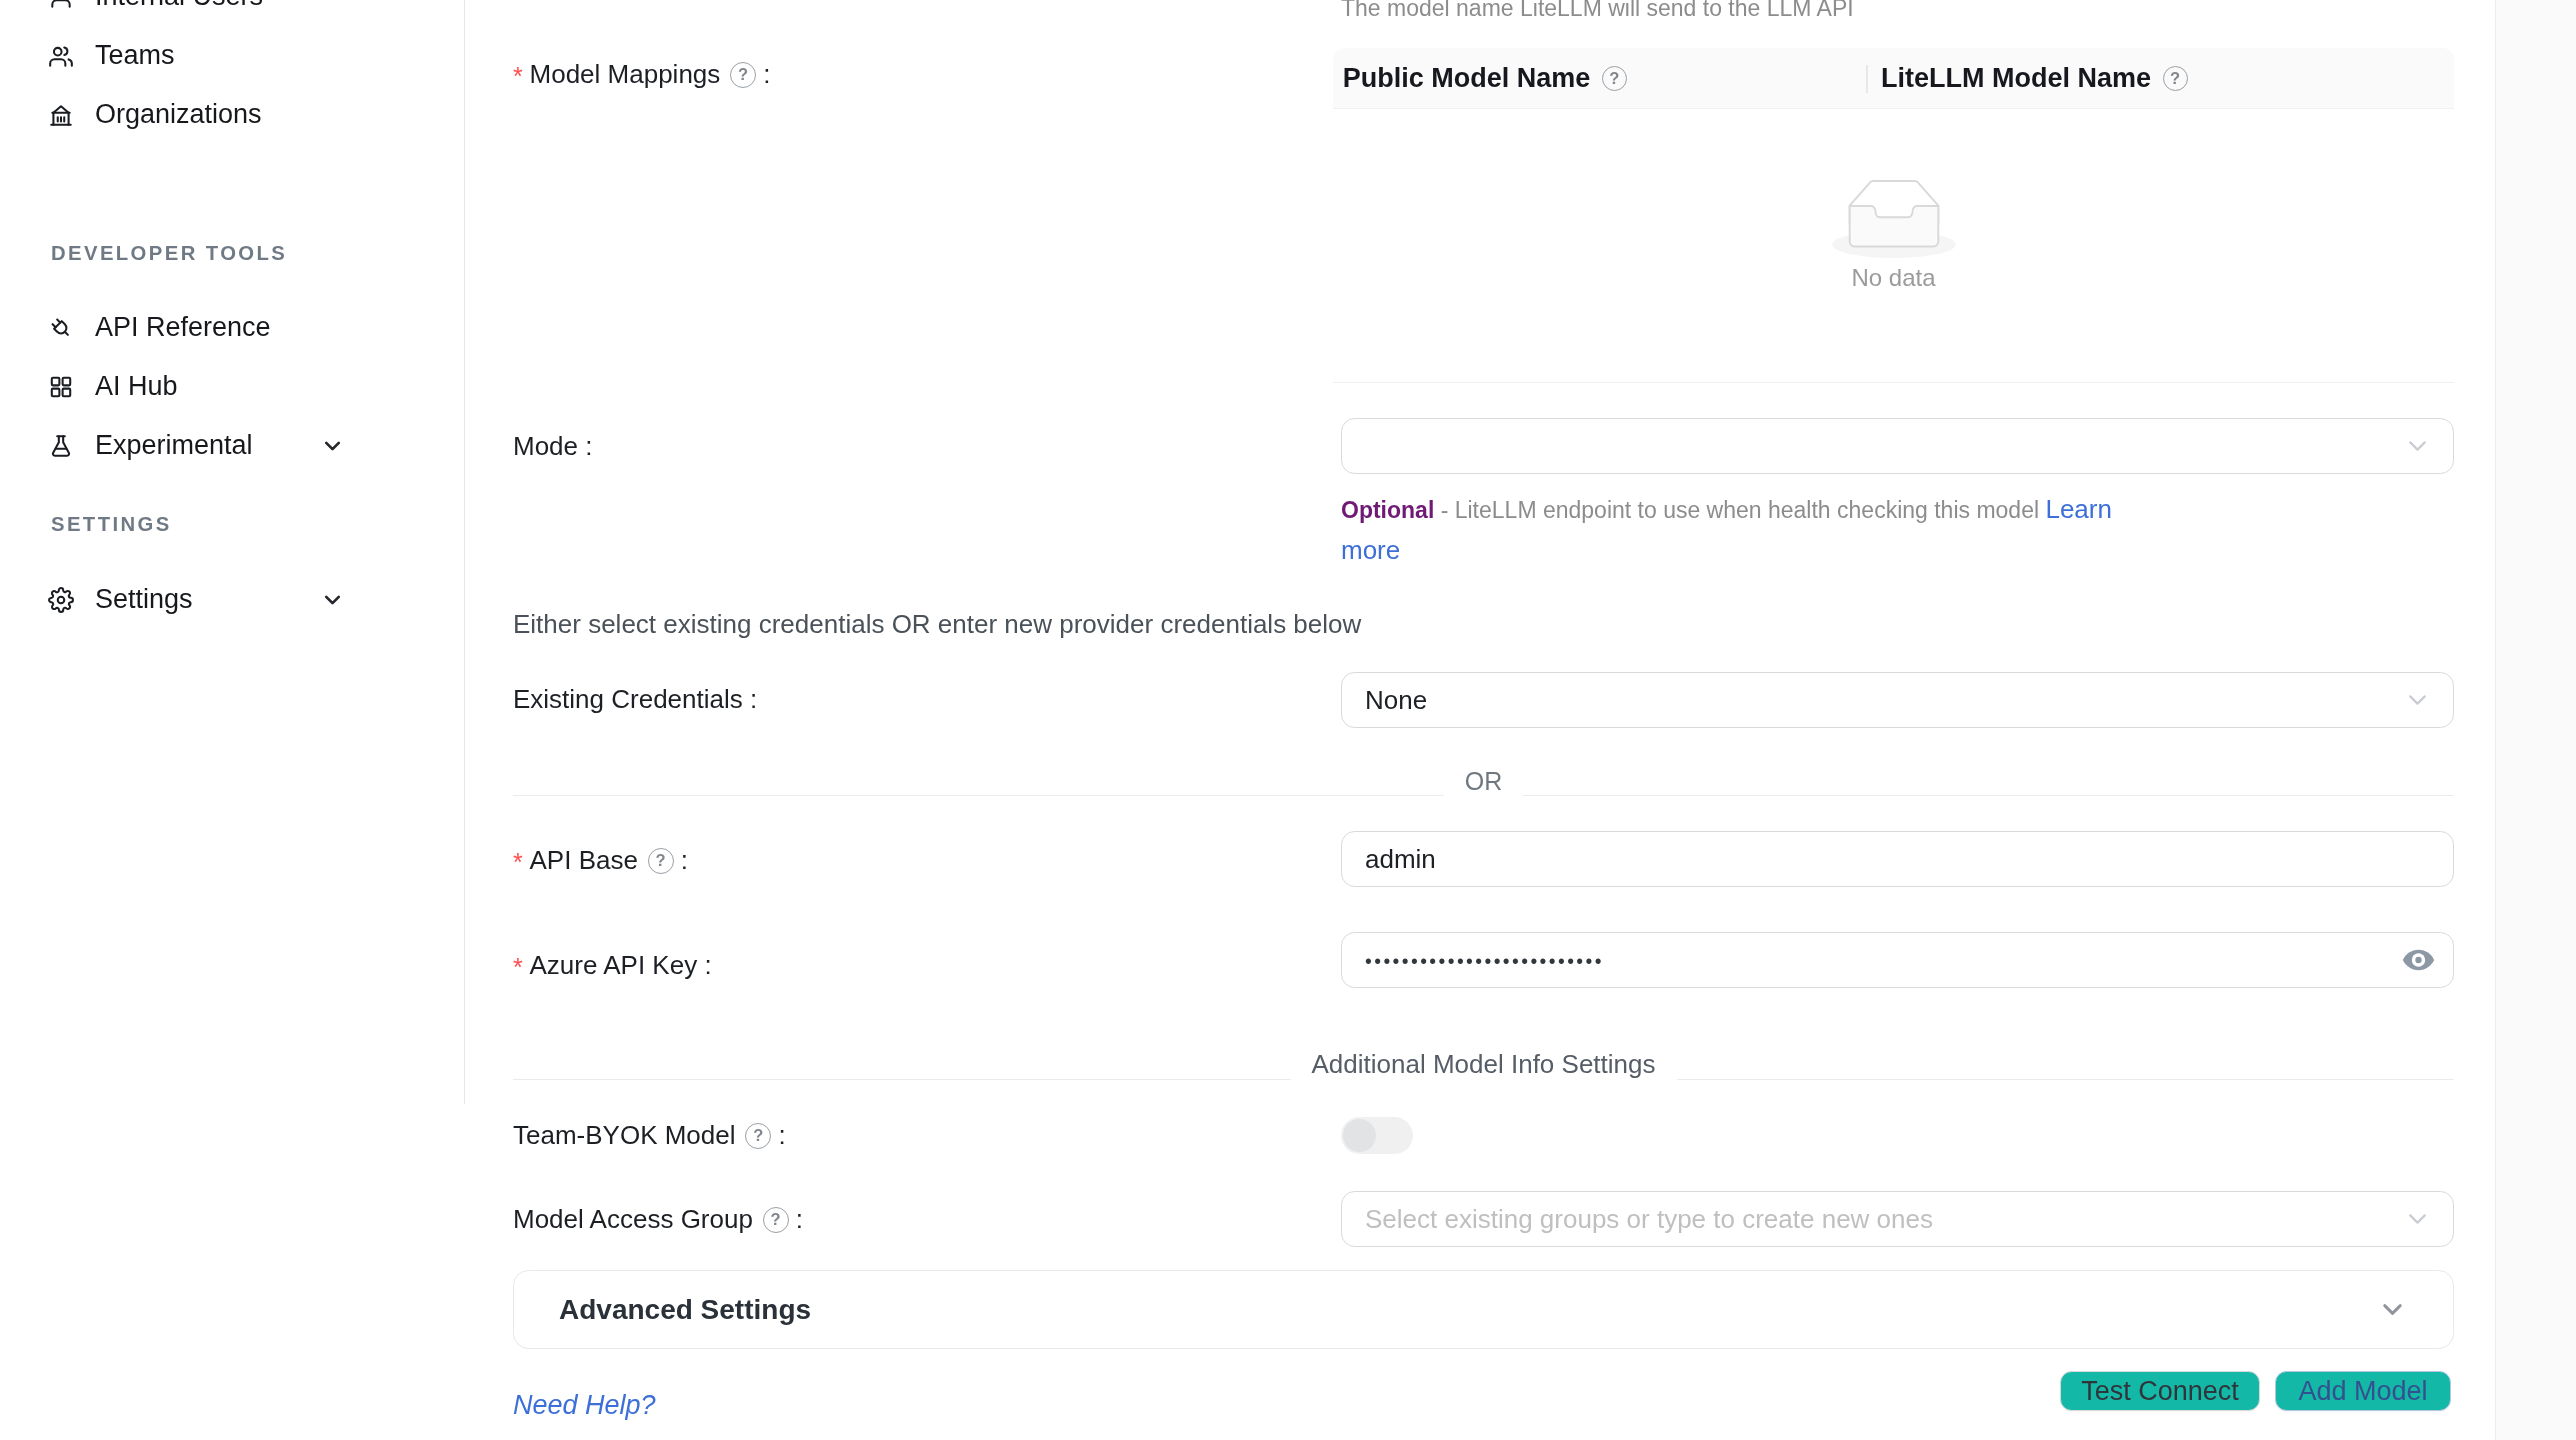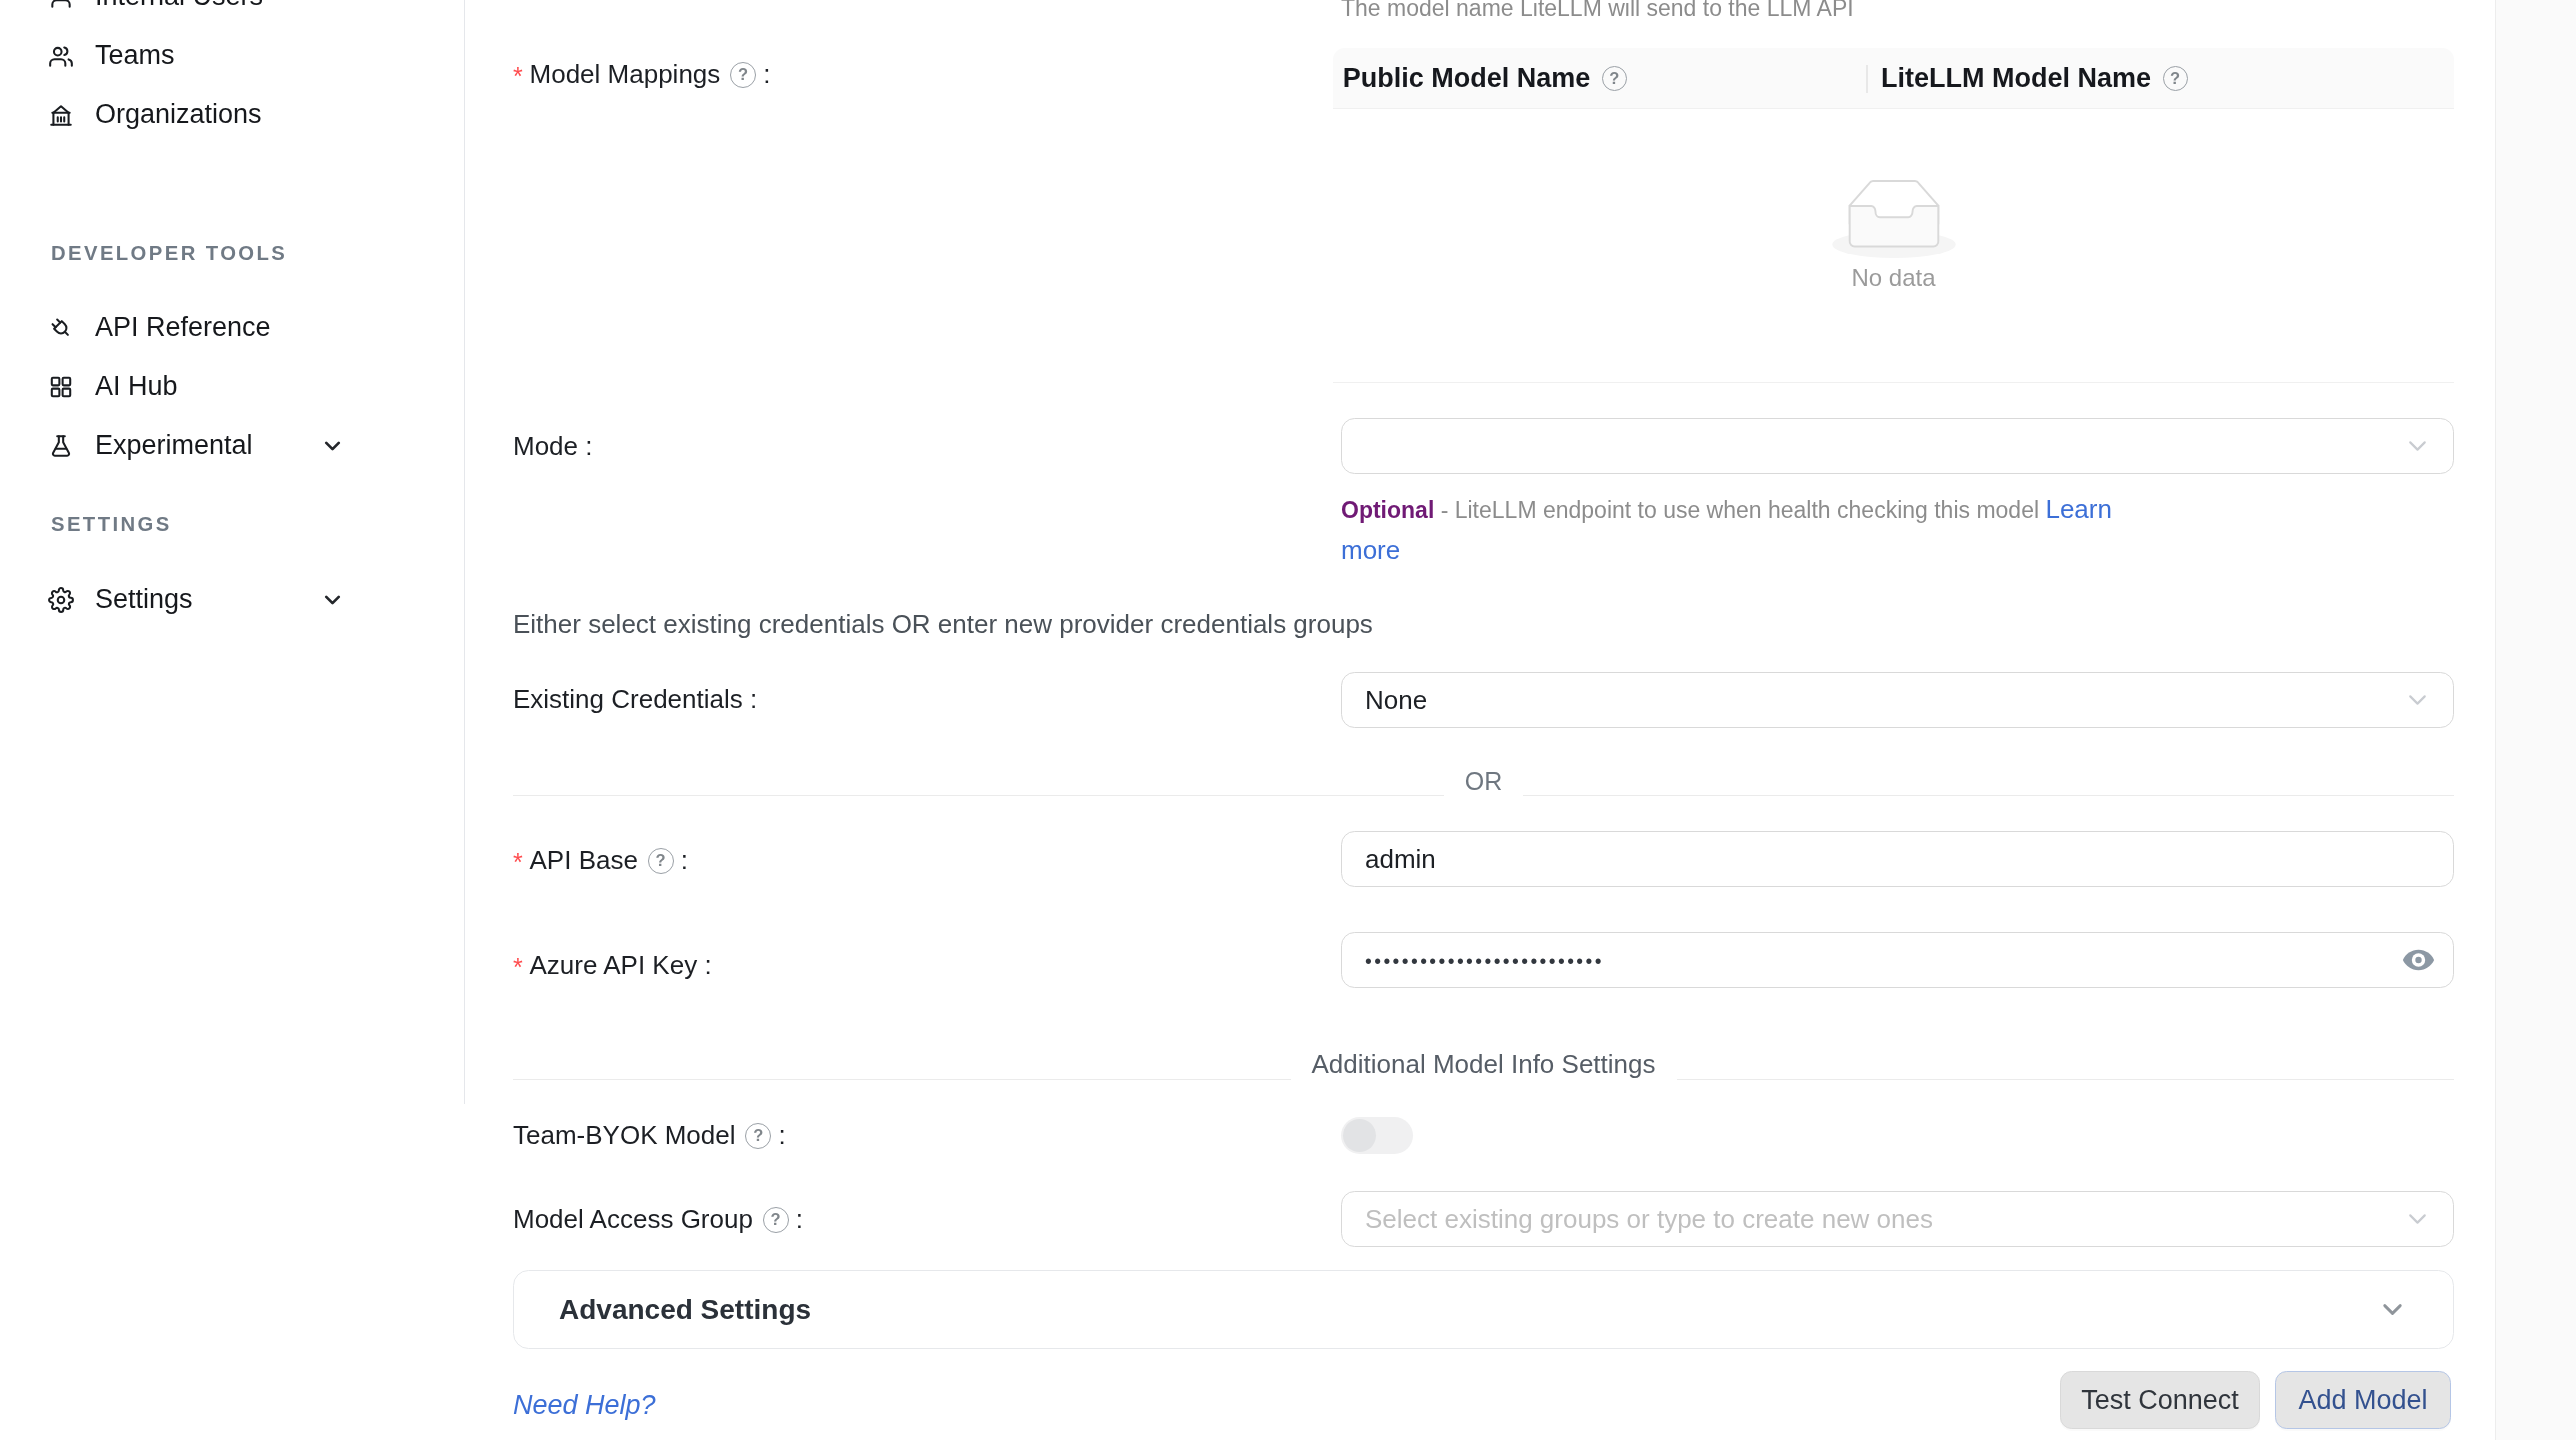--- a/index.html
+++ b/index.html
@@ -65,21 +65,21 @@
 
   
   .adv{position:absolute;left:48px;top:1270px;width:1941px;height:79px;border:1.5px solid #e6e8eb;border-radius:15.5px;
        background:#fff;box-sizing:border-box;display:flex;align-items:center;cursor:pointer;}
   .adv .advlabel{margin-left:45px;font-size:28px;font-weight:700;color:#2b3139;}
   .adv .advchev{position:absolute;right:45px;width:31px;height:31px;}
   .adv .advchev svg{width:31px;height:31px;stroke:#8f959b;fill:none;stroke-width:2.2;stroke-linecap:round;stroke-linejoin:round;}
 
   
   .needhelp{position:absolute;left:48px;top:1390px;font-size:27px;color:#3c6fd7;cursor:pointer;font-style:italic;}
-  .btn{position:absolute;top:1371px;height:58px;border-radius:11.6px;background:#e5e5e5;display:flex;align-items:center;
+  .btn{position:absolute;top:1371px;height:40px;border-radius:11.6px;background:#14b8a6;display:flex;align-items:center;
        justify-content:center;font-size:27px;cursor:pointer;box-sizing:border-box;box-shadow:0 1.9px 0 rgba(0,0,0,0.02);}
   .btn-default{left:1595px;width:200px;border:1.5px solid #d9d9d9;color:#30353c;}
   .btn-primary-ghost{left:1810px;width:176px;border:1.5px solid #b5c6e6;color:#33518f;}
 
   .gutter{position:absolute;left:2495px;top:0;width:81px;height:1440px;background:#fafafa;border-left:1px solid #ededed;}
 </style>
 </head>
 <body>
 
 <div class="screen">
@@ -239,21 +239,21 @@
       <span class="sel-arrow">
         <svg viewBox="0 0 24 24">
             <polyline points="6 9 12 15 18 9"></polyline>
           </svg>
       </span>
     </div>
     <div class="helptext" style="top:489px;left:876px;width:809px">
       <b>Optional</b><span style="white-space:pre-wrap;"> - LiteLLM endpoint to use when health checking this model </span><span class="link" style="font-size:26px;">Learn more</span>
     </div>
 
-    <div class="flabel" style="top:608px;color:#4a5158;">Either select existing credentials OR enter new provider credentials groups</div>
+    <div class="flabel" style="top:608px;color:#4a5158;">Either select existing credentials OR enter new provider credentials below</div>
 
     <div class="flabel" style="top:683px">
       <span>Existing Credentials</span>
       <span class="colon"> :</span>
     </div>
     <div class="control" style="top:672px">
       <span>None</span>
       <span class="sel-arrow">
         <svg viewBox="0 0 24 24">
             <polyline points="6 9 12 15 18 9"></polyline>

